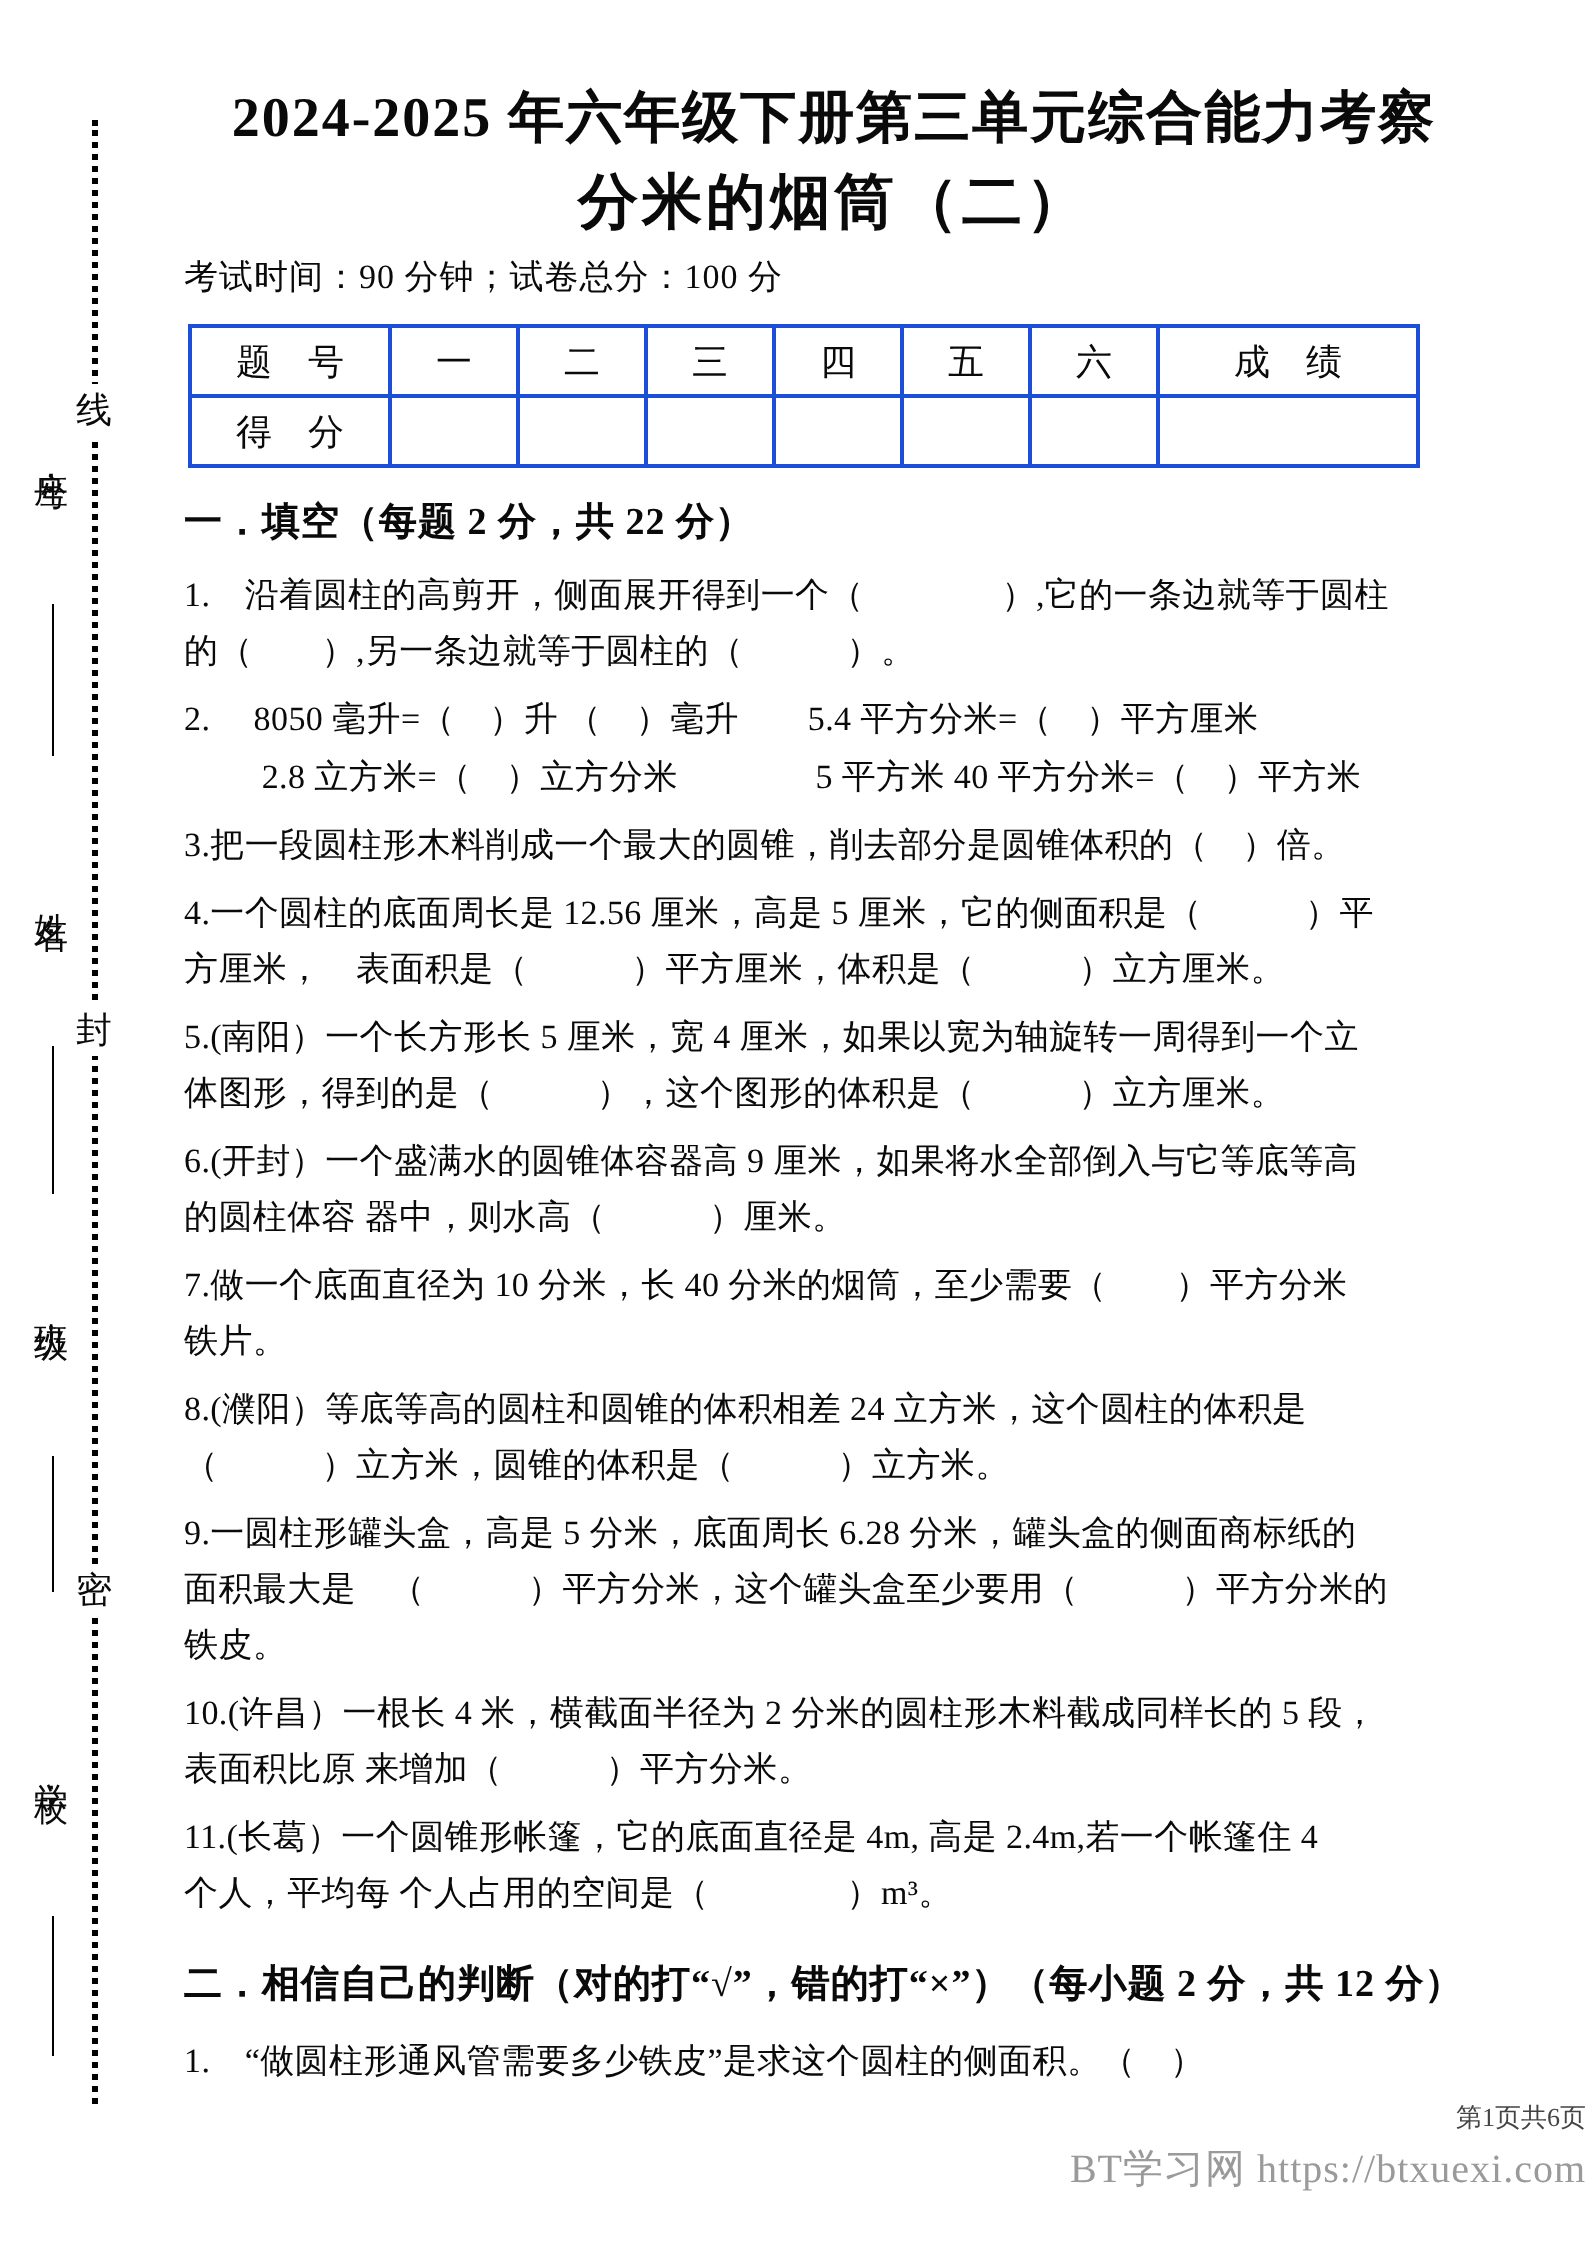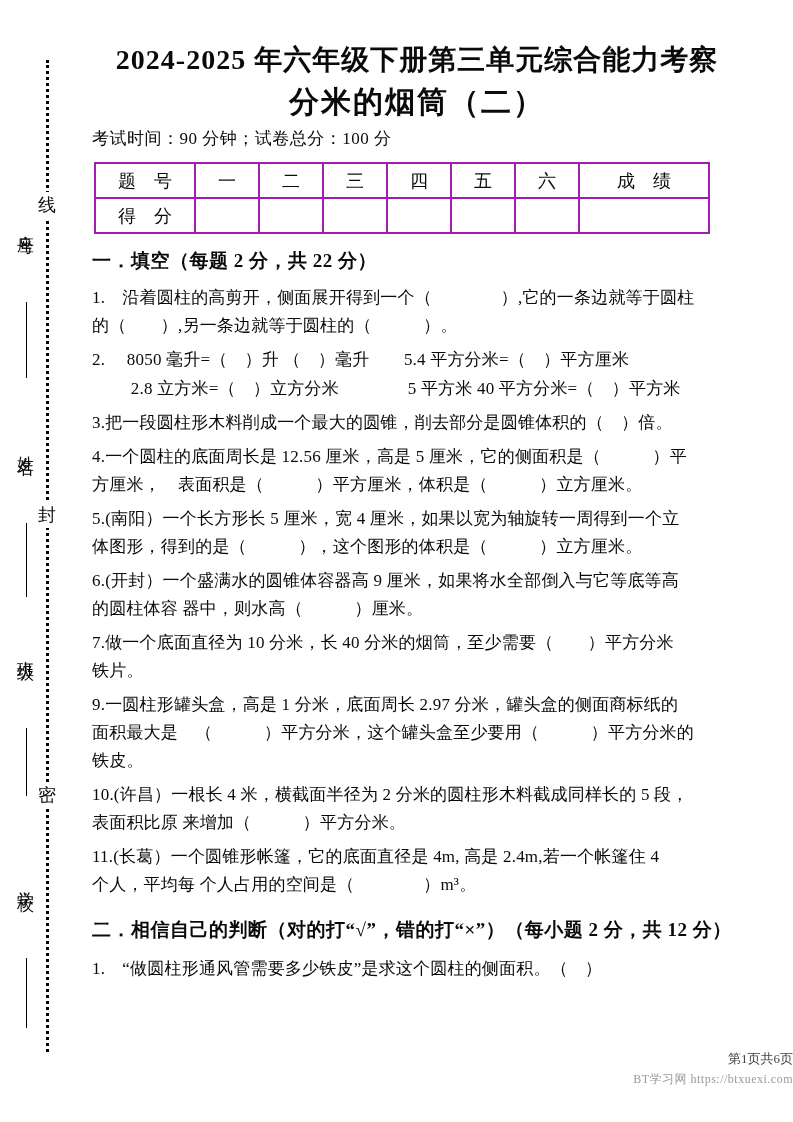--- a/index.html
+++ b/index.html
@@ -40,38 +40,38 @@
   }
   .exam-subtitle {
     font-size:30px; font-weight:700; text-align:center;
     letter-spacing:2px; line-height:1.3; margin-bottom:6px;
   }
   .exam-meta {
     font-size:17px; text-align:left; margin-bottom:12px; letter-spacing:0.5px;
   }
   table.score-table { border-collapse:collapse; margin-left:2px; }
   table.score-table td {
-    border:2px solid #a21caf; height:35px; text-align:center;
+    border:2px solid #1d4ed8; height:35px; text-align:center;
     font-size:18px; padding:0 4px;
   }
   td.st-wide { width:100px; }
   td.st-num { width:64px; }
   td.st-score { width:130px; }
 
   .sec-h { font-size:19px; font-weight:700; margin:14px 0 10px; letter-spacing:0.5px; }
   .sec-h2 { margin:18px 0 12px; }
   .q {
     font-size:17px; line-height:1.65; margin-bottom:6px;
     white-space:pre-wrap; letter-spacing:0.2px;
   }
 
   
   .footer { position:absolute; left:0; right:0; top:1050px; text-align:right; }
   .footer-page { font-size:13px; color:#444; margin-bottom:3px; }
-  .footer-site { font-size:12px; color:#9a9a9a; letter-spacing:0.5px;padding-left:47px; }
+  .footer-site { font-size:20px; color:#9a9a9a; letter-spacing:0.5px;padding-left:47px; }
 </style>
 </head>
 <body>
 
 <div class="page">
 
   <div class="seal-area">
     <div class="seal-dotted-line"></div>
 
     <span class="seal-char" style="top:192px">线</span>
@@ -130,21 +130,23 @@
 　　 2.8 立方米=（　）立方分米　　　　5 平方米 40 平方分米=（　）平方米</p>
     <p class="q">3.把一段圆柱形木料削成一个最大的圆锥，削去部分是圆锥体积的（　）倍。</p>
     <p class="q">4.一个圆柱的底面周长是 12.56 厘米，高是 5 厘米，它的侧面积是（　　　）平
 方厘米，　表面积是（　　　）平方厘米，体积是（　　　）立方厘米。</p>
     <p class="q">5.(南阳）一个长方形长 5 厘米，宽 4 厘米，如果以宽为轴旋转一周得到一个立
 体图形，得到的是（　　　），这个图形的体积是（　　　）立方厘米。</p>
     <p class="q">6.(开封）一个盛满水的圆锥体容器高 9 厘米，如果将水全部倒入与它等底等高
 的圆柱体容 器中，则水高（　　　）厘米。</p>
     <p class="q">7.做一个底面直径为 10 分米，长 40 分米的烟筒，至少需要（　　）平方分米
 铁片。</p>
-    <p class="q">9.一圆柱形罐头盒，高是 1 分米，底面周长 2.97 分米，罐头盒的侧面商标纸的
+    <p class="q">8.(濮阳）等底等高的圆柱和圆锥的体积相差 24 立方米，这个圆柱的体积是
+（　　　）立方米，圆锥的体积是（　　　）立方米。</p>
+    <p class="q">9.一圆柱形罐头盒，高是 5 分米，底面周长 6.28 分米，罐头盒的侧面商标纸的
 面积最大是　（　　　）平方分米，这个罐头盒至少要用（　　　）平方分米的
 铁皮。</p>
     <p class="q">10.(许昌）一根长 4 米，横截面半径为 2 分米的圆柱形木料截成同样长的 5 段，
 表面积比原 来增加（　　　）平方分米。</p>
     <p class="q">11.(长葛）一个圆锥形帐篷，它的底面直径是 4m, 高是 2.4m,若一个帐篷住 4
 个人，平均每 个人占用的空间是（　　　　）m³。</p>
 
     <div class="sec-h sec-h2">二．相信自己的判断（对的打“√”，错的打“×”）（每小题 2 分，共 12 分）</div>
 
     <p class="q">1.　“做圆柱形通风管需要多少铁皮”是求这个圆柱的侧面积。（　）</p>

